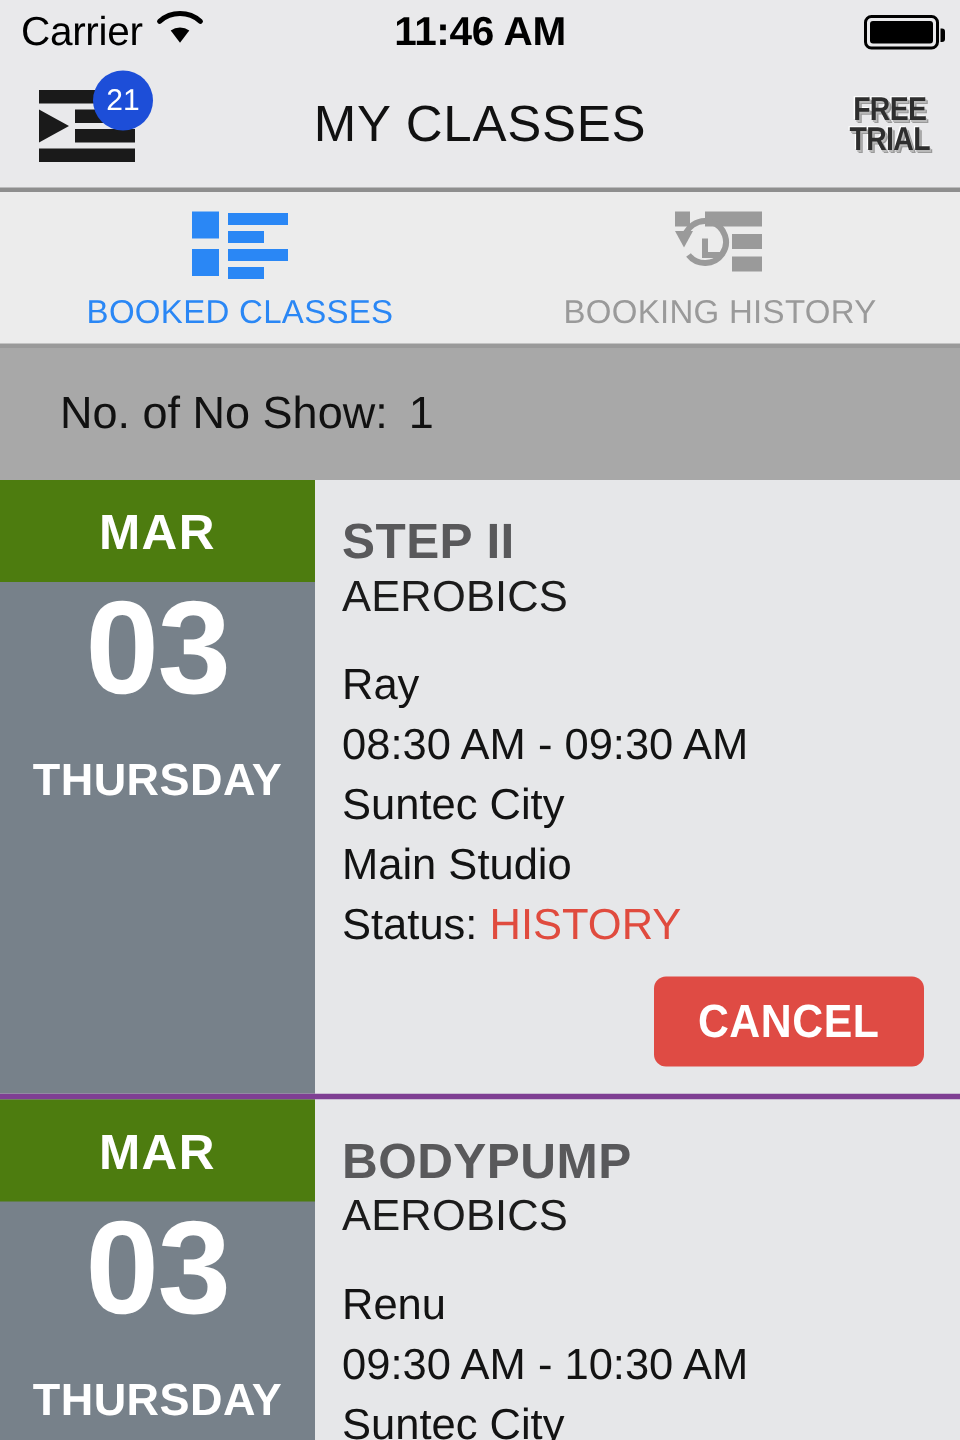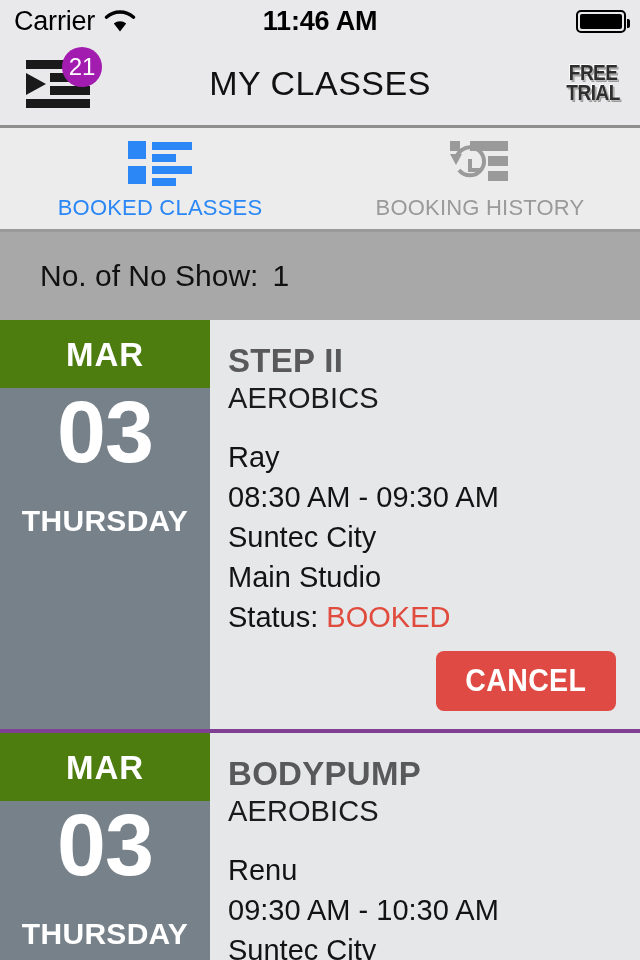--- a/index.html
+++ b/index.html
@@ -9,21 +9,21 @@
     font-family:"Liberation Sans", sans-serif;
     overflow:hidden;
   }
   #app { position:relative; width:640px; height:960px; overflow:hidden; background:#e8e8ea; }
 
   
   .statusbar {
     position:relative; height:42px; background:#e9e9eb;
     display:flex; align-items:center; padding:0 14px;
   }
-  .sb-left { display:flex; align-items:flex-end; gap:9px; }
+  .sb-left { display:flex; align-items:center; gap:9px; }
   .sb-carrier { font-size:27px; color:#000; letter-spacing:-0.2px; }
   .sb-wifi { display:block; }
   .sb-time {
     position:absolute; left:0; right:0; text-align:center;
     font-size:27px; font-weight:bold; color:#000; letter-spacing:-0.2px;
     pointer-events:none;
   }
   .sb-right { margin-left:auto; display:flex; align-items:center; }
   .battery {
     position:relative; width:50px; height:23px;
@@ -43,23 +43,23 @@
   }
   .nav-title { font-size:34px; color:#111; letter-spacing:0.5px; }
 
   .menu-btn {
     position:absolute; left:20px; top:50%; transform:translateY(-50%);
     width:86px; height:56px; cursor:pointer;
   }
   .badge {
     position:absolute; left:42px; top:-9px;
     min-width:40px; height:40px; padding:0 6px;
-    background:#a21caf; border-radius:20px;
+    background:#1d4ed8; border-radius:20px;
     display:flex; align-items:center; justify-content:center;
-    color:#fff; font-size:24px; font-weight:500; line-height:1;
+    color:#fff; font-size:20px; font-weight:500; line-height:1;
     font-family:"Liberation Sans", sans-serif;
   }
 
   .freetrial {
     position:absolute; right:16px; top:50%; transform:translateY(-50%);
     text-align:center; cursor:pointer;
     font-family:"Liberation Sans Narrow","Liberation Sans", sans-serif;
     font-weight:bold; font-size:22px; line-height:0.94;
     color:#2e2e2e; letter-spacing:-0.5px;
     transform-origin:center;
@@ -232,21 +232,21 @@
       </div>
       <div class="info-col">
         <div class="cls-name">STEP II</div>
         <div class="cls-cat">AEROBICS</div>
         <div class="cls-lines">
           <div class="cls-line">Ray</div>
           <div class="cls-line">08:30 AM - 09:30 AM</div>
           <div class="cls-line">Suntec City</div>
           <div class="cls-line">Main Studio</div>
           <div class="cls-line cls-status">
-            <span class="label">Status: </span><span class="value">BOOKED</span>
+            <span class="label">Status: </span><span class="value">HISTORY</span>
           </div>
         </div>
         <div class="btn-row">
           <button class="cancel-btn">
             <span>CANCEL</span>
           </button>
         </div>
       </div>
     </div>
 

